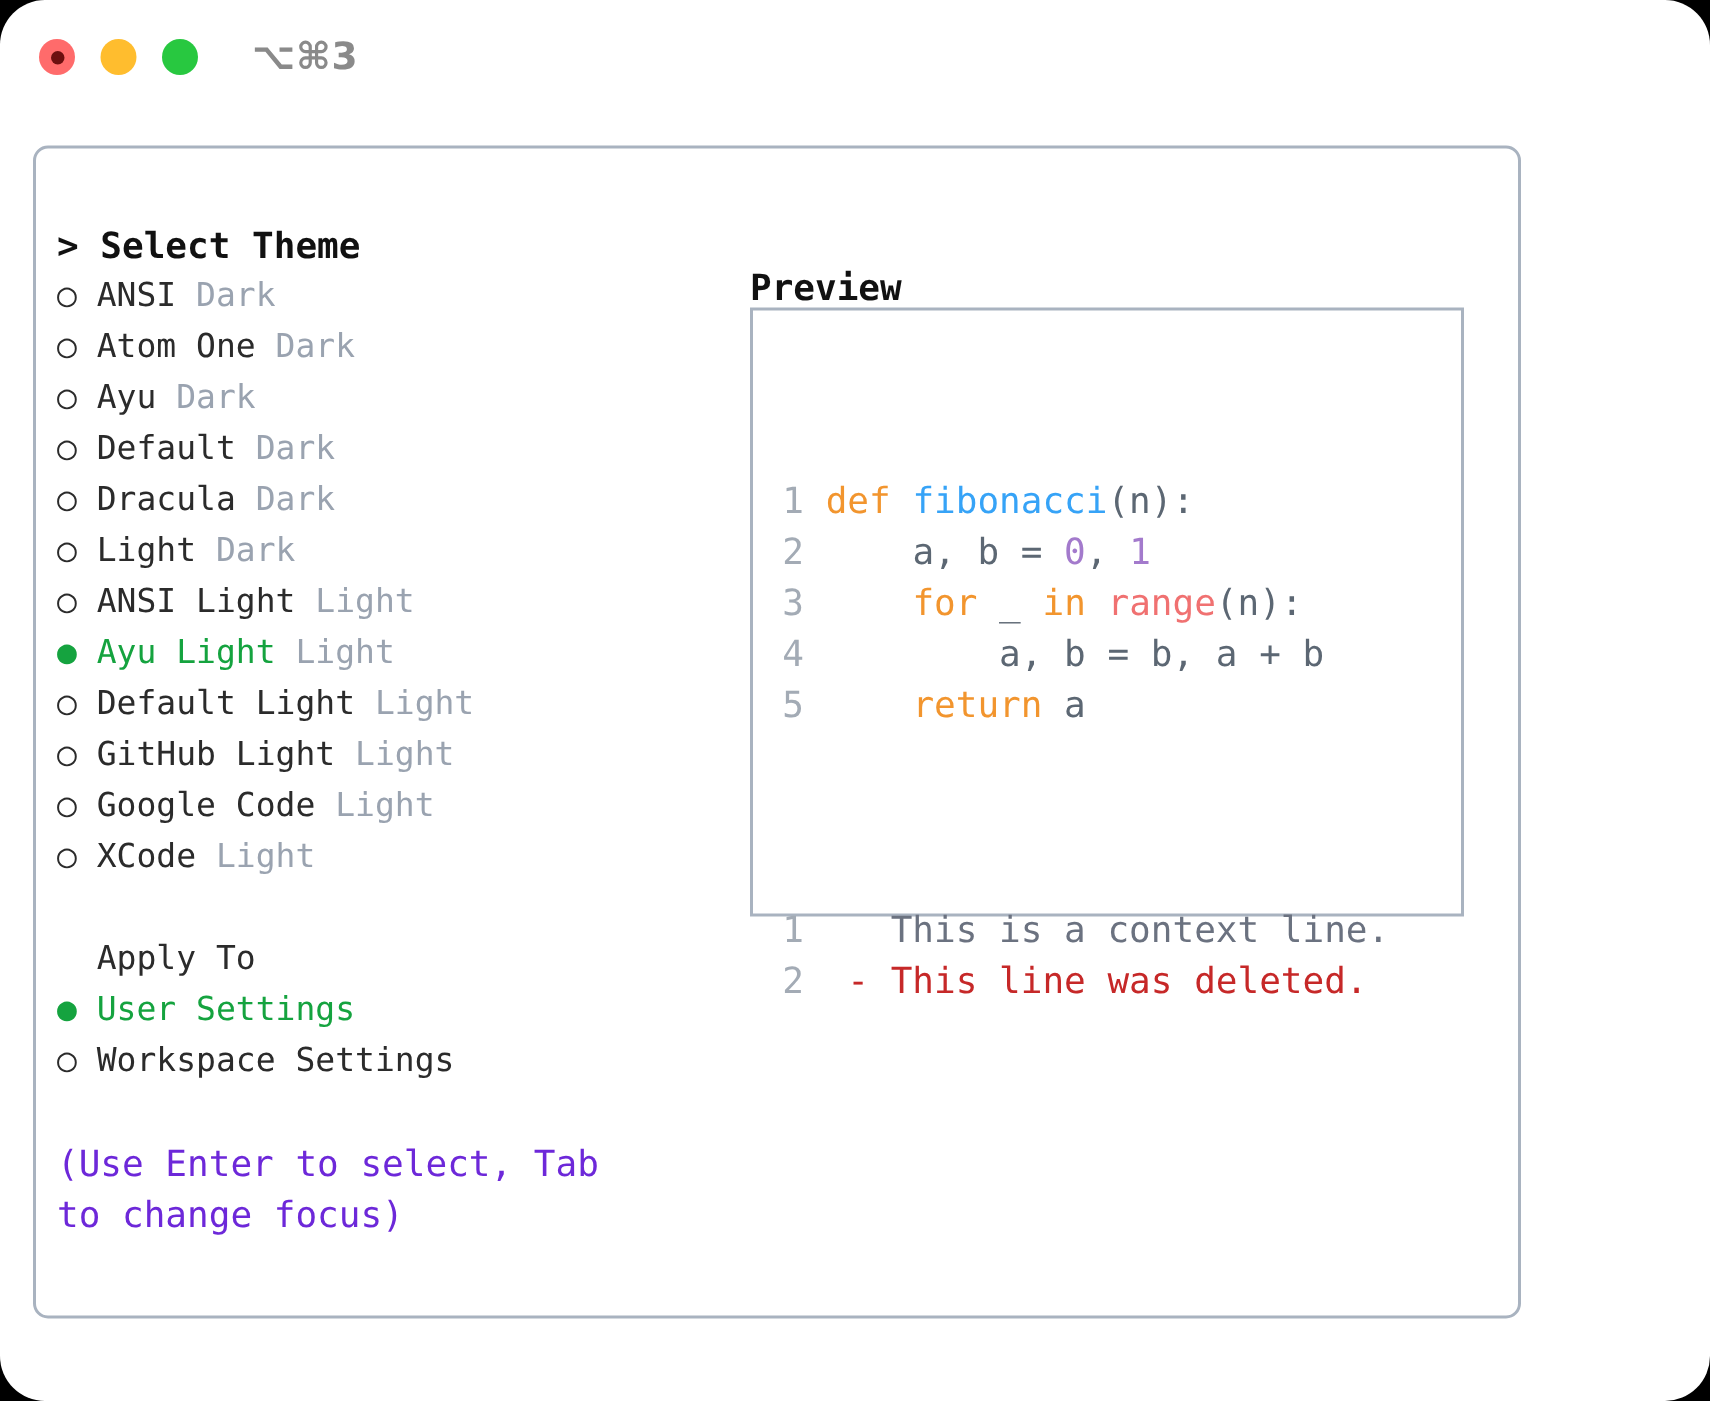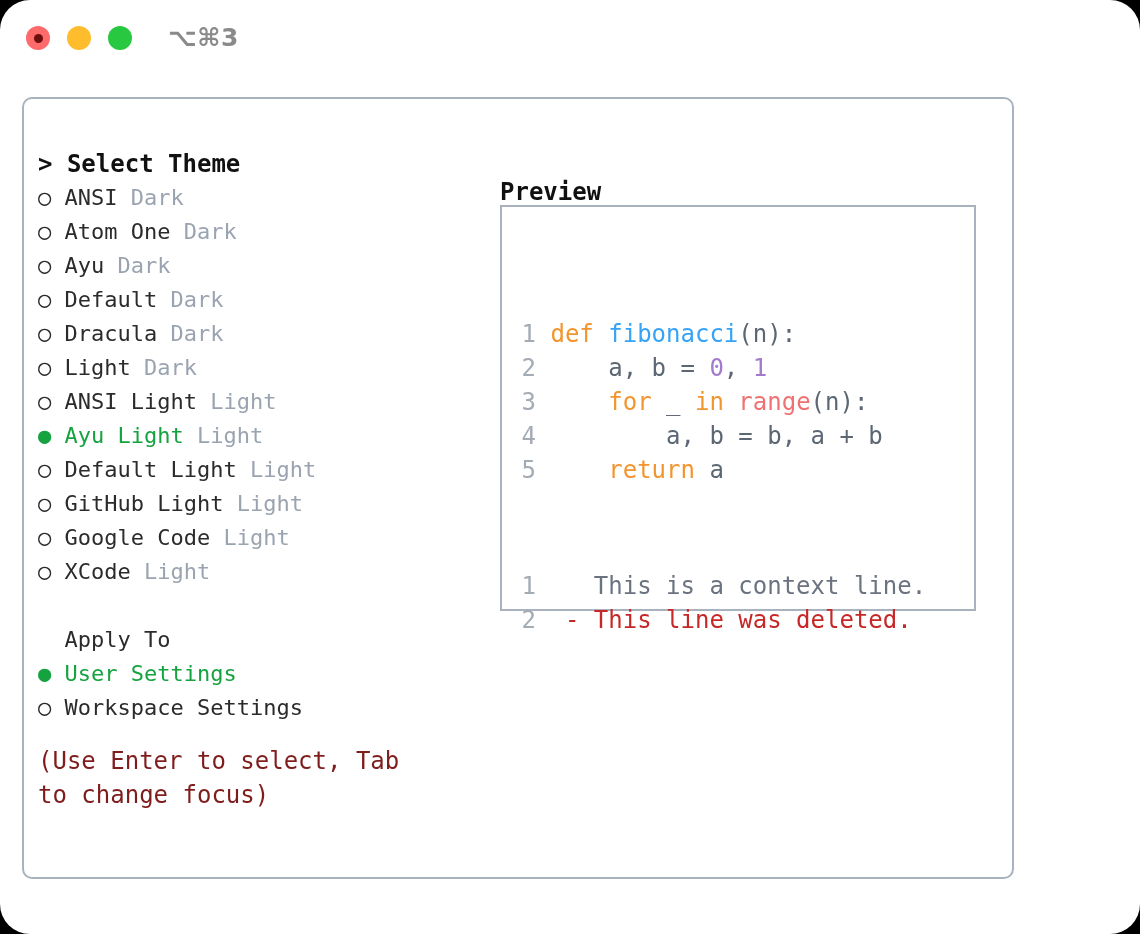--- a/index.html
+++ b/index.html
@@ -129,24 +129,24 @@
     color: #9aa3b0;
   }
   .opt.selected .marker,
   .opt.selected .label {
     color: #15a33f;
   }
 
   .gap-block { height: 34px; }
 
   .hint {
-    margin-top: 19px;
+    margin-top: 34px;
     font-size: 24px;
     line-height: 34px;
-    color: #7f1d1d;
+    color: #6d28d9;
     width: 400px;
     white-space: normal;
     word-spacing: 0px;
   }
 
   
   .preview-box {
     position: absolute;
     left: 476px;
     top: 106px;
@@ -171,21 +171,21 @@
     width: 22px;
     text-align: right;
   }
   .kw   { color: #f2952e; margin-top: 36px; }
   .fn   { color: #36a3f7; }
   .num  { color: #a37acc; }
   .bi   { color: #f07171; }
   .id   { color: #5c6773; }
   .punct{ color: #5c6773; }
 
-  .diff-block { margin-top: 14px; }
+  .diff-block { margin-top: 48px; }
   .d-ctx { color: #6b7280; }
   .d-del { color: #c62828; }
   .d-add { color: #17c024; }
 </style>
 </head>
 <body>
 
 <div class="window">
 
   <div class="titlebar">

